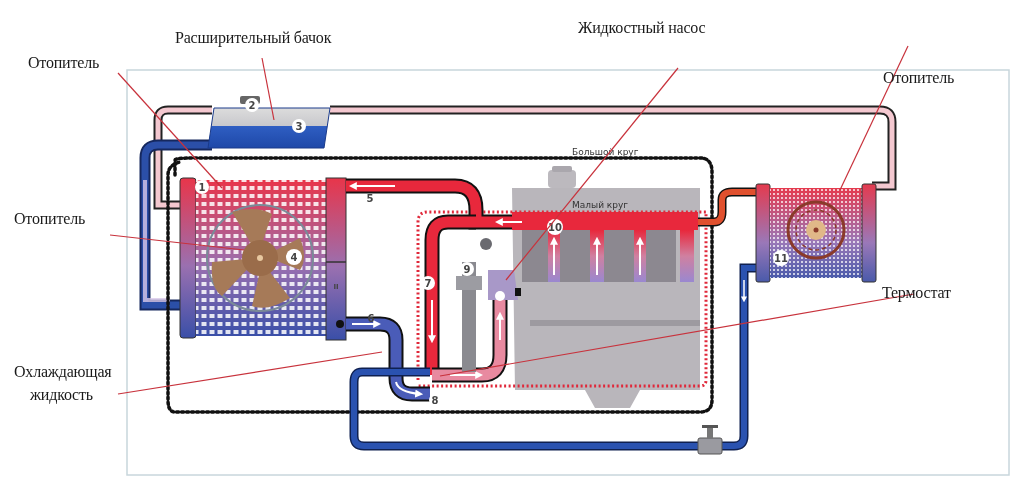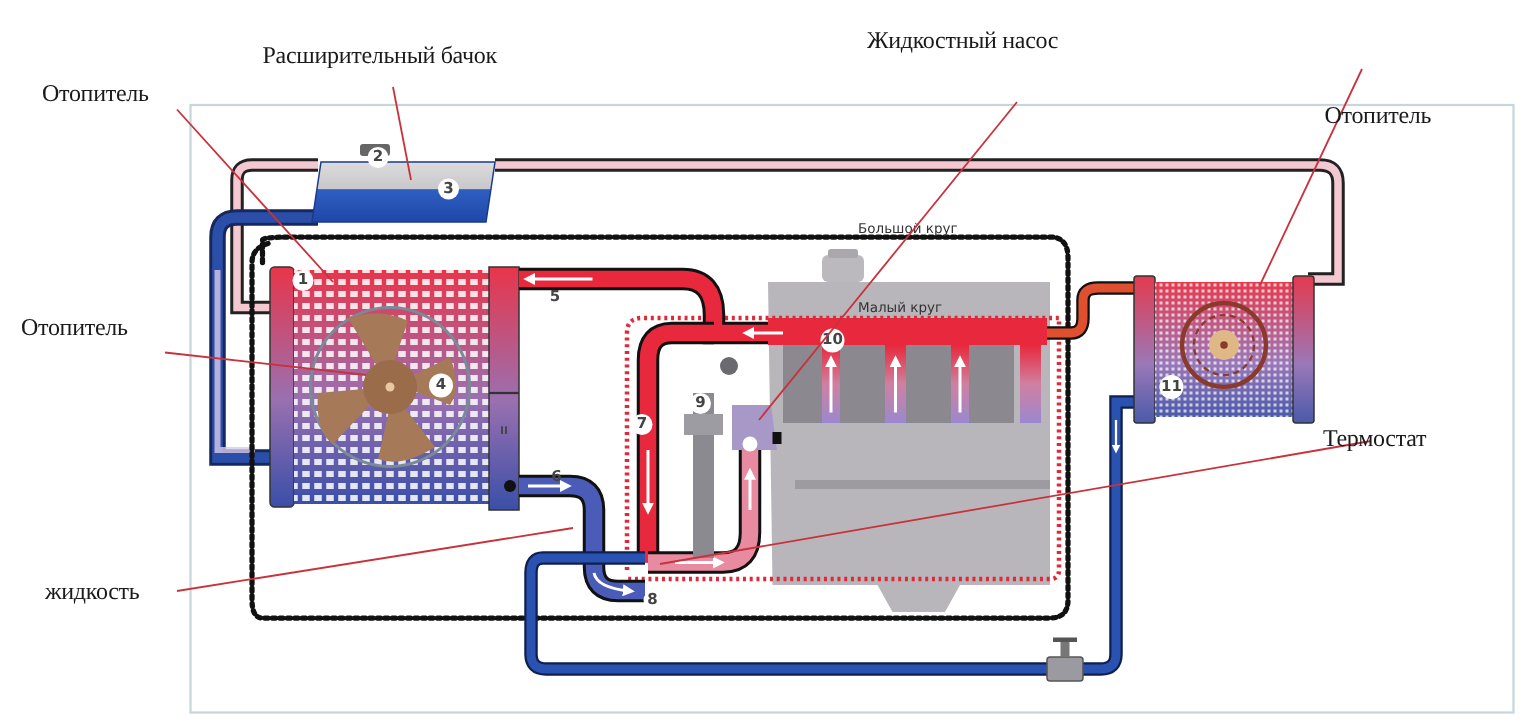--- a/index.html
+++ b/index.html
@@ -238,14 +238,15 @@
     <line x1="118" y1="394" x2="382" y2="352"></line>
   </g>
 </svg>
 
 <div class="label" style="left:175px;top:28px;">Расширительный бачок</div>
 <div class="label" style="left:28px;top:53px;">Отопитель</div>
 <div class="label" style="left:578px;top:18px;text-align:right;">Жидкостный насос</div>
 <div class="label" style="left:883px;top:20px;margin-top:48px;">Отопитель</div>
 <div class="label" style="left:14px;top:209px;">Отопитель</div>
 <div class="label" style="left:882px;top:283px;">Термостат</div>
+<div class="label" style="left:14px;top:362px;">Охлаждающая</div>
 <div class="label" style="left:30px;top:385px;">жидкость</div>
 </div>
 
 </body></html>

